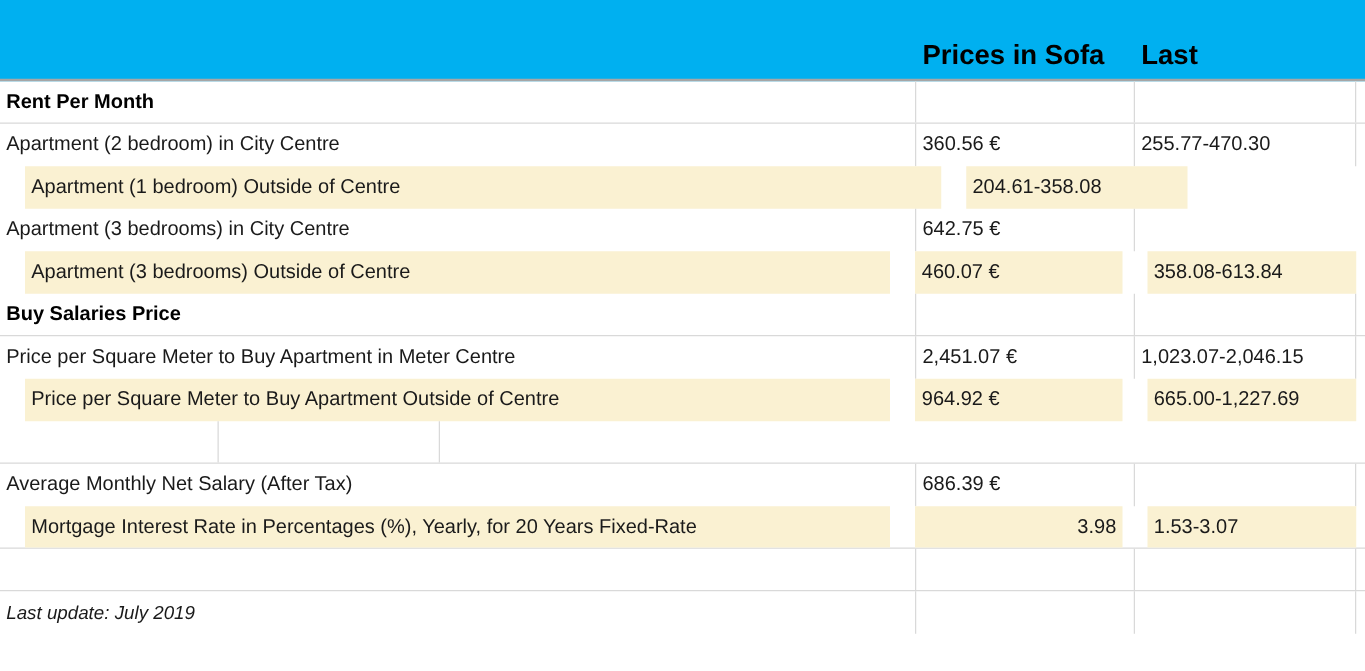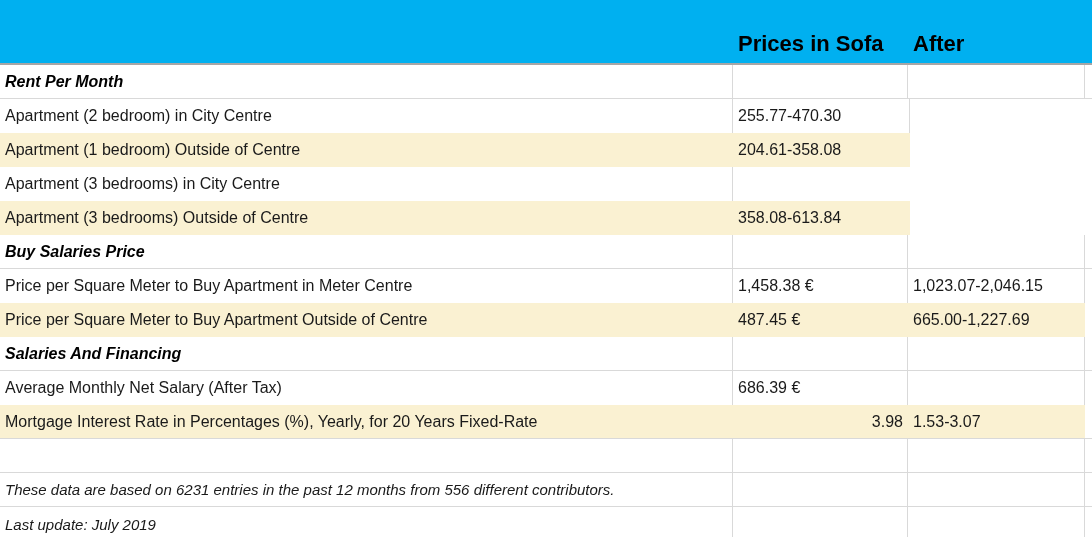--- a/index.html
+++ b/index.html
@@ -44,81 +44,83 @@
     height:34px;
     box-sizing:border-box;
     font-size:16px;
   }
   .row.bline{border-bottom:1px solid var(--gridline);}
   .row.plain .c1,
   .row.plain .c2,
   .row.plain .c3{border-right:1px solid var(--gridline);}
   .row.hl .c1,
   .row.hl .c2,
-  .row.hl .c3{background:var(--hl-bg);}
-  .row.section .c1{font-weight:bold;color:#000;font-style:italic;}
+  .row.hl .c3{background:var(--hl-bg);margin-left:20px;}
+  .row.section .c1{font-weight:bold;color:#000;}
   .row.note .c1{font-style:italic;font-size:15px;}
   .price-right{justify-content:flex-end;padding-right:5px;}
 </style>
 </head>
 <body>
 
 <div class="sheet">
   <div class="thead">
     <div class="c c1 th"></div>
     <div class="c c2 th">Prices in Sofa</div>
-    <div class="c c3 th">After</div>
+    <div class="c c3 th">Last</div>
     <div class="c c4 th"></div>
   </div>
   <div id="tbody">
       <div class="row plain section bline">
         <div class="c c1">Rent Per Month</div>
         <div class="c c2"></div>
         <div class="c c3"></div>
         <div class="c c4"></div>
       </div>
       <div class="row plain">
         <div class="c c1">Apartment (2 bedroom) in City Centre</div>
+        <div class="c c2">360.56 €</div>
         <div class="c c3">255.77-470.30</div>
         <div class="c c4"></div>
       </div>
       <div class="row hl">
         <div class="c c1">Apartment (1 bedroom) Outside of Centre</div>
         <div class="c c3">204.61-358.08</div>
         <div class="c c4"></div>
       </div>
       <div class="row plain">
         <div class="c c1">Apartment (3 bedrooms) in City Centre</div>
+        <div class="c c2">642.75 €</div>
         <div class="c c4"></div>
       </div>
       <div class="row hl">
         <div class="c c1">Apartment (3 bedrooms) Outside of Centre</div>
+        <div class="c c2">460.07 €</div>
         <div class="c c3">358.08-613.84</div>
         <div class="c c4"></div>
       </div>
       <div class="row plain section bline">
         <div class="c c1">Buy Salaries Price</div>
         <div class="c c2"></div>
         <div class="c c3"></div>
         <div class="c c4"></div>
       </div>
       <div class="row plain">
         <div class="c c1">Price per Square Meter to Buy Apartment in Meter Centre</div>
-        <div class="c c2">1,458.38 €</div>
+        <div class="c c2">2,451.07 €</div>
         <div class="c c3">1,023.07-2,046.15</div>
         <div class="c c4"></div>
       </div>
       <div class="row hl">
         <div class="c c1">Price per Square Meter to Buy Apartment Outside of Centre</div>
-        <div class="c c2">487.45 €</div>
+        <div class="c c2">964.92 €</div>
         <div class="c c3">665.00-1,227.69</div>
         <div class="c c4"></div>
       </div>
       <div class="row plain section bline">
-        <div class="c c1">Salaries And Financing</div>
         <div class="c c2"></div>
         <div class="c c3"></div>
         <div class="c c4"></div>
       </div>
       <div class="row plain">
         <div class="c c1">Average Monthly Net Salary (After Tax)</div>
         <div class="c c2">686.39 €</div>
         <div class="c c3"></div>
         <div class="c c4"></div>
       </div>
@@ -127,26 +129,20 @@
         <div class="c c2 price-right">3.98</div>
         <div class="c c3">1.53-3.07</div>
         <div class="c c4"></div>
       </div>
       <div class="row plain bline">
         <div class="c c1"></div>
         <div class="c c2"></div>
         <div class="c c3"></div>
         <div class="c c4"></div>
       </div>
-      <div class="row plain note bline">
-        <div class="c c1">These data are based on 6231 entries in the past 12 months from 556 different contributors.</div>
-        <div class="c c2"></div>
-        <div class="c c3"></div>
-        <div class="c c4"></div>
-      </div>
       <div class="row plain note">
         <div class="c c1">Last update: July 2019</div>
         <div class="c c2"></div>
         <div class="c c3"></div>
         <div class="c c4"></div>
       </div>
     </div>
 </div>
 
 </body></html>

